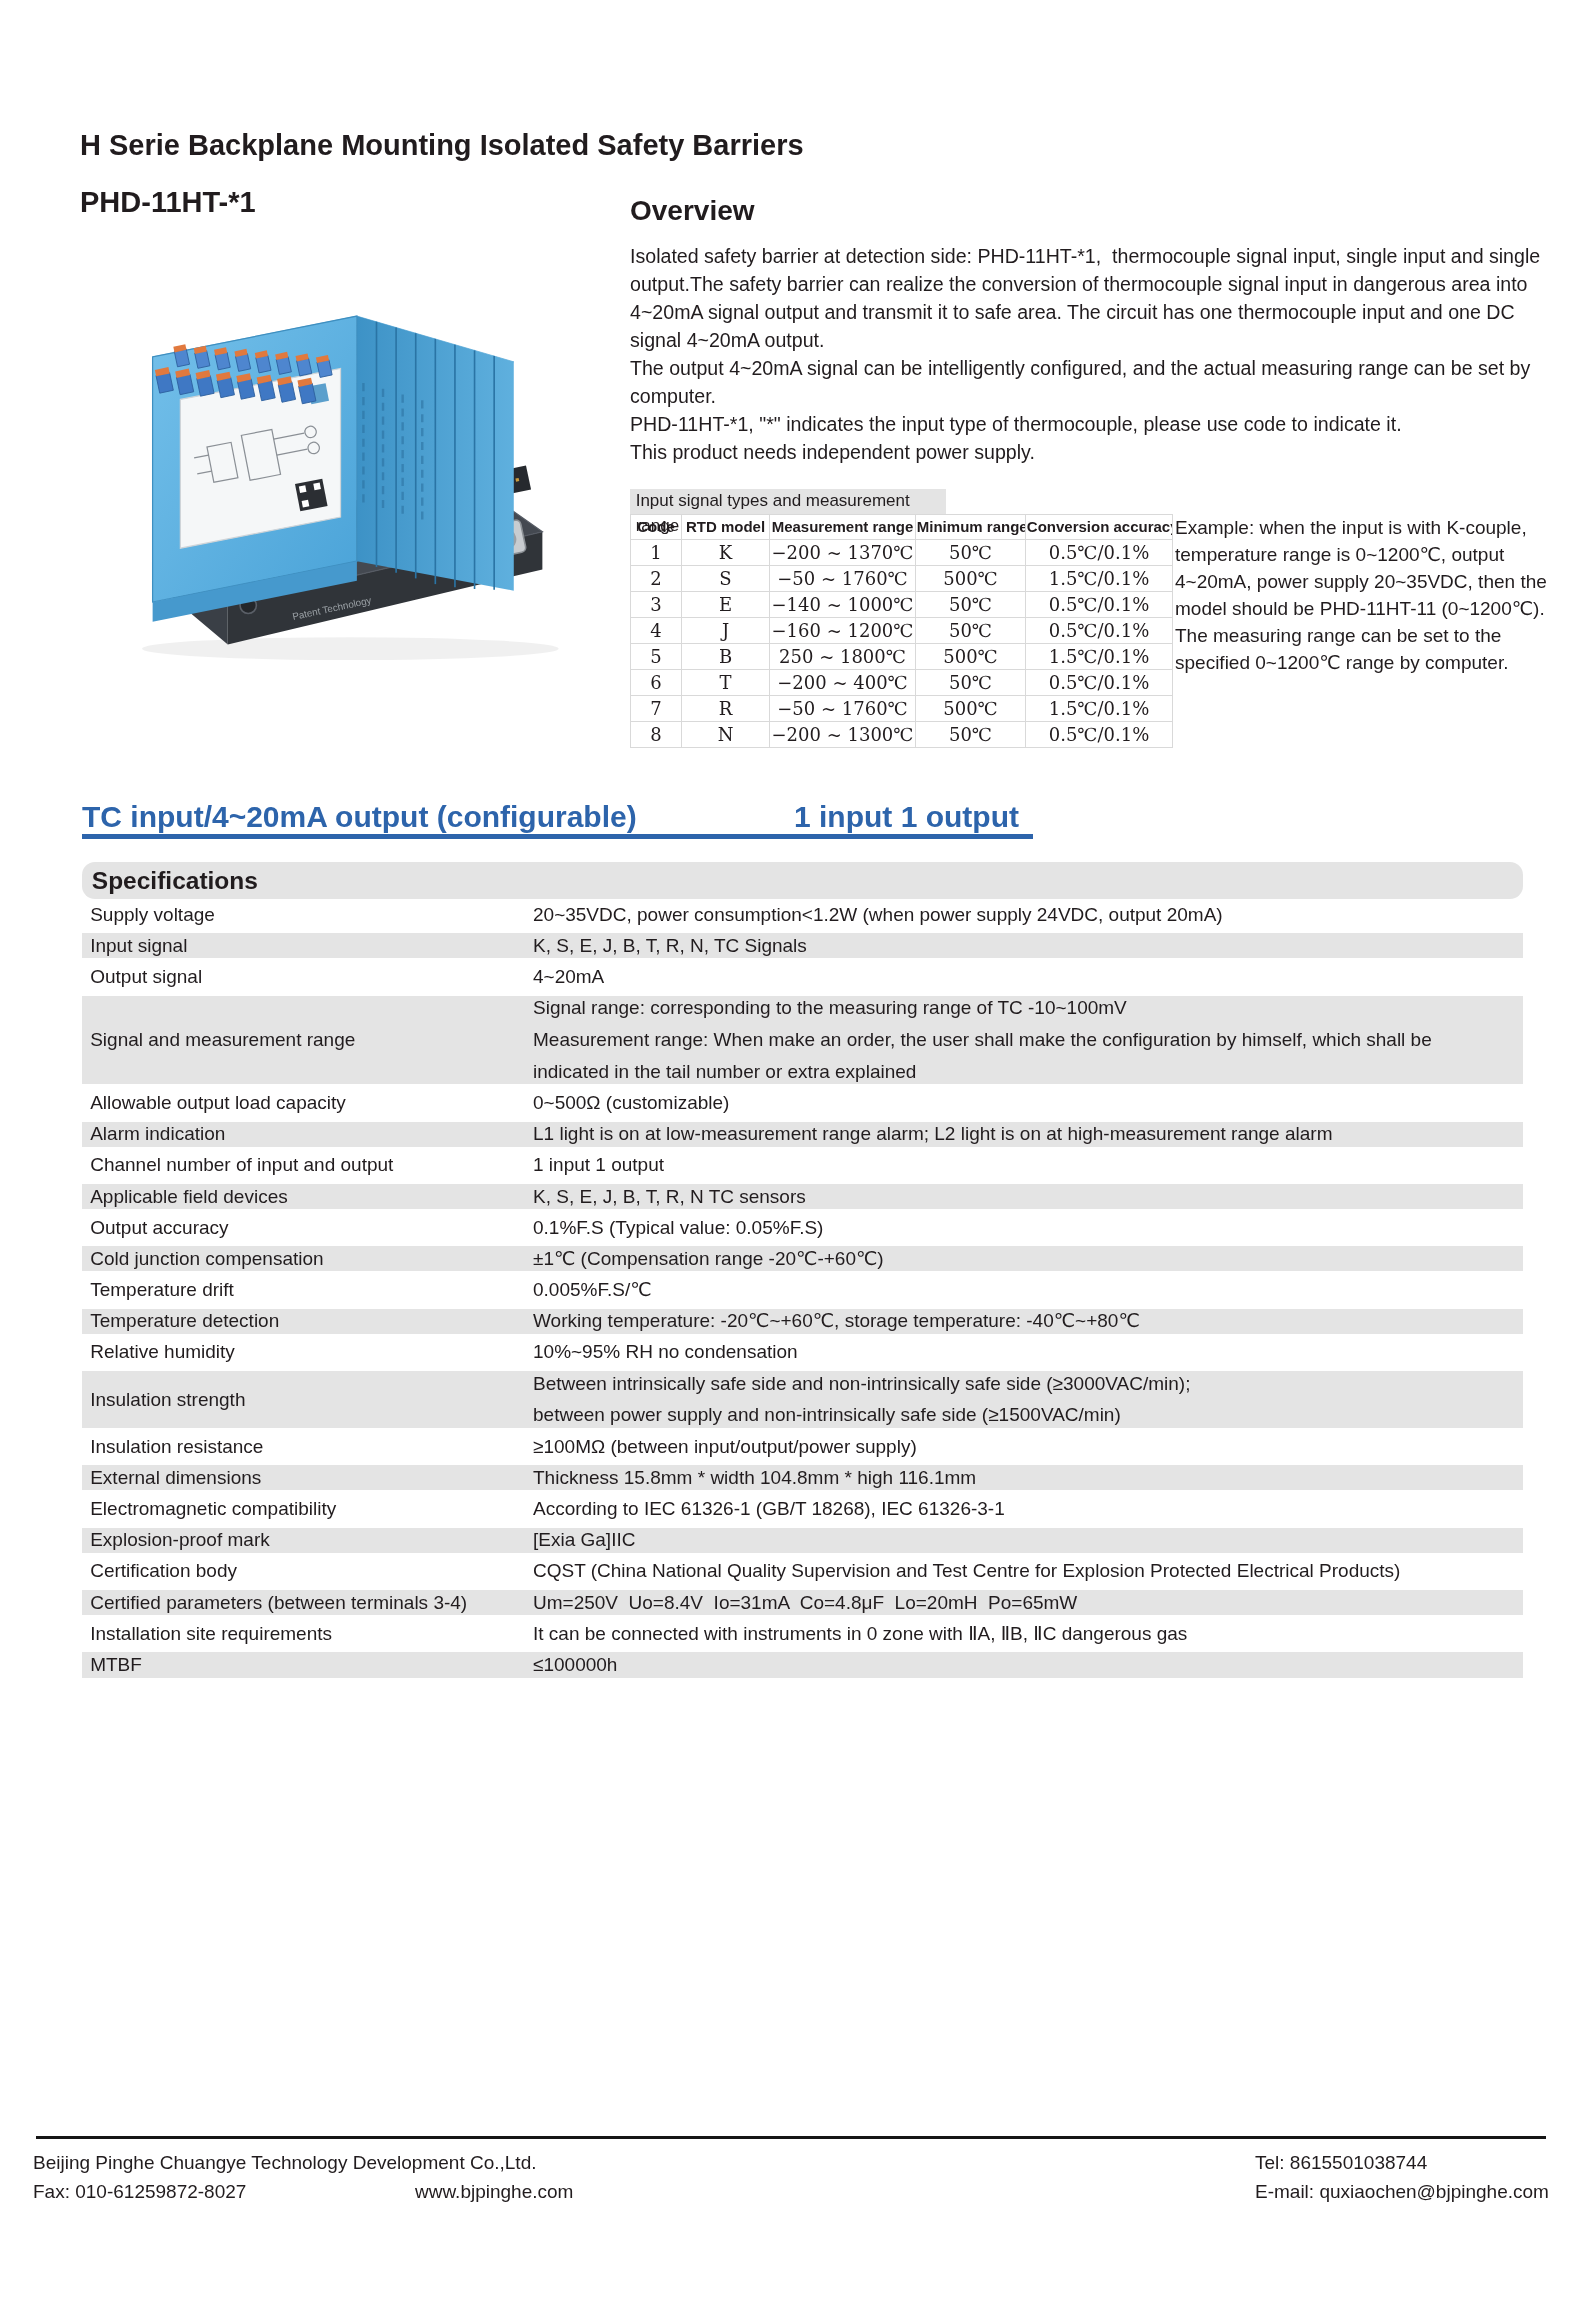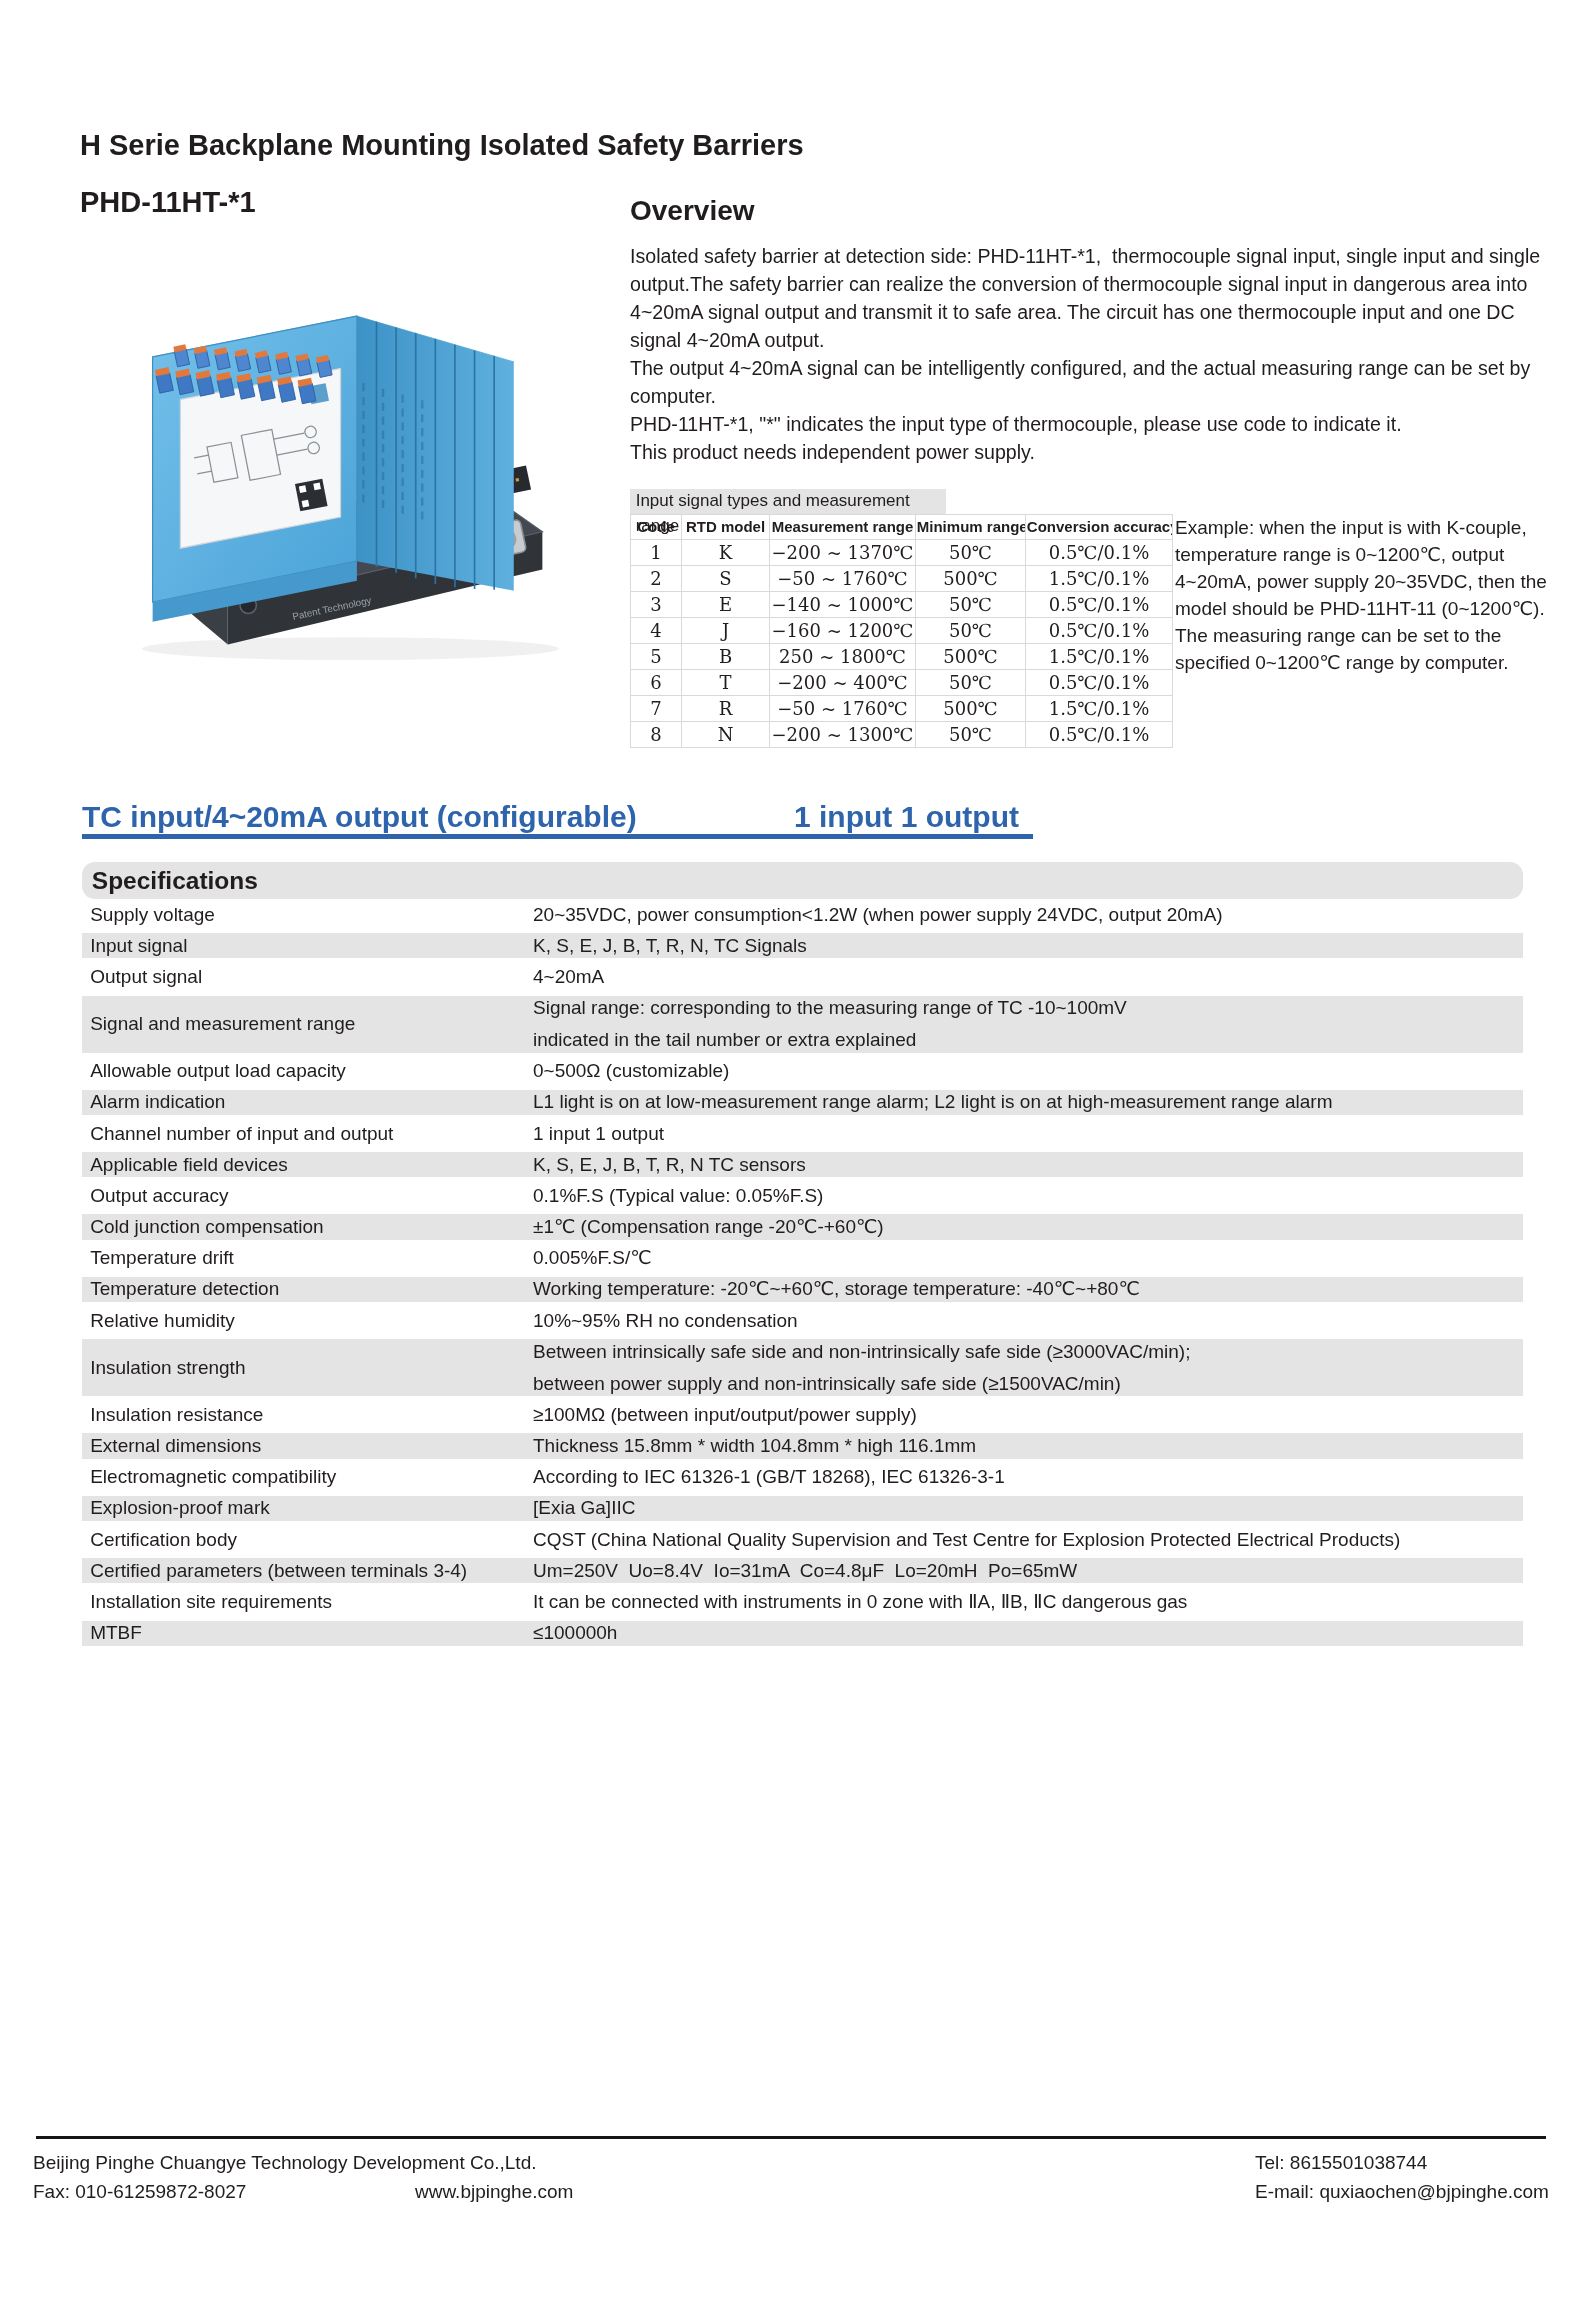--- a/index.html
+++ b/index.html
@@ -312,20 +312,21 @@
         <div class="spec-row">
           <div class="spec-label">Output signal</div>
           <div class="spec-value">
             <div class="spec-line">4~20mA</div>
           </div>
         </div>
         <div class="spec-row">
           <div class="spec-label">Signal and measurement range</div>
           <div class="spec-value">
             <div class="spec-line">Signal range: corresponding to the measuring range of TC -10~100mV</div>
+            <div class="spec-line">Measurement range: When make an order, the user shall make the configuration by himself, which shall be</div>
             <div class="spec-line">indicated in the tail number or extra explained</div>
           </div>
         </div>
         <div class="spec-row">
           <div class="spec-label">Allowable output load capacity</div>
           <div class="spec-value">
             <div class="spec-line">0~500Ω (customizable)</div>
           </div>
         </div>
         <div class="spec-row">

